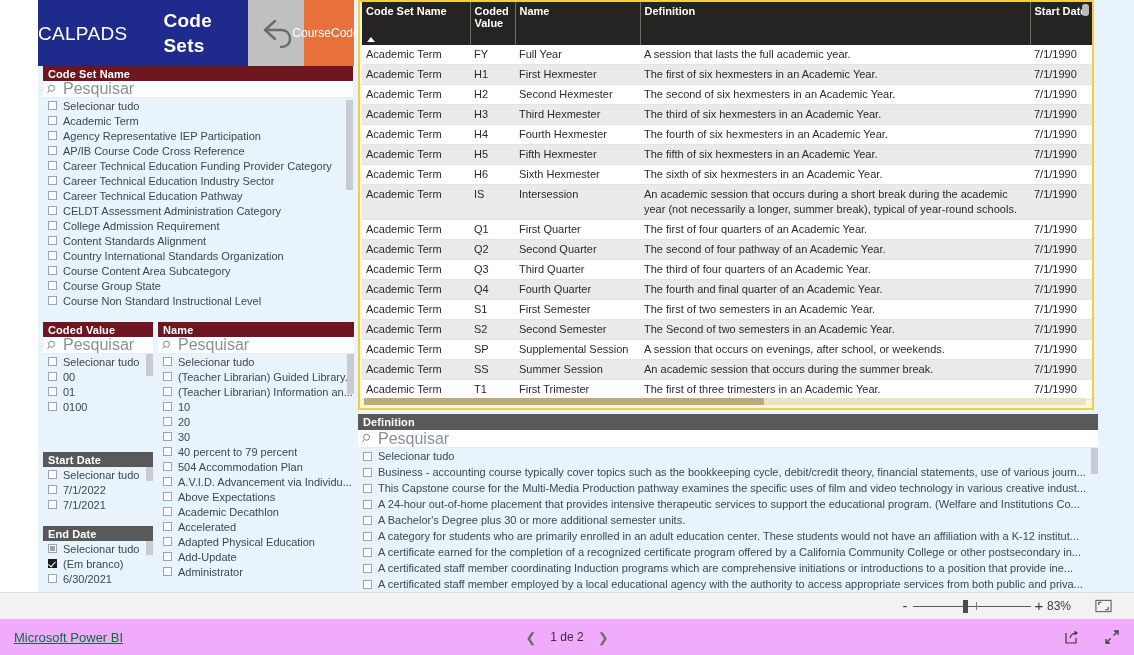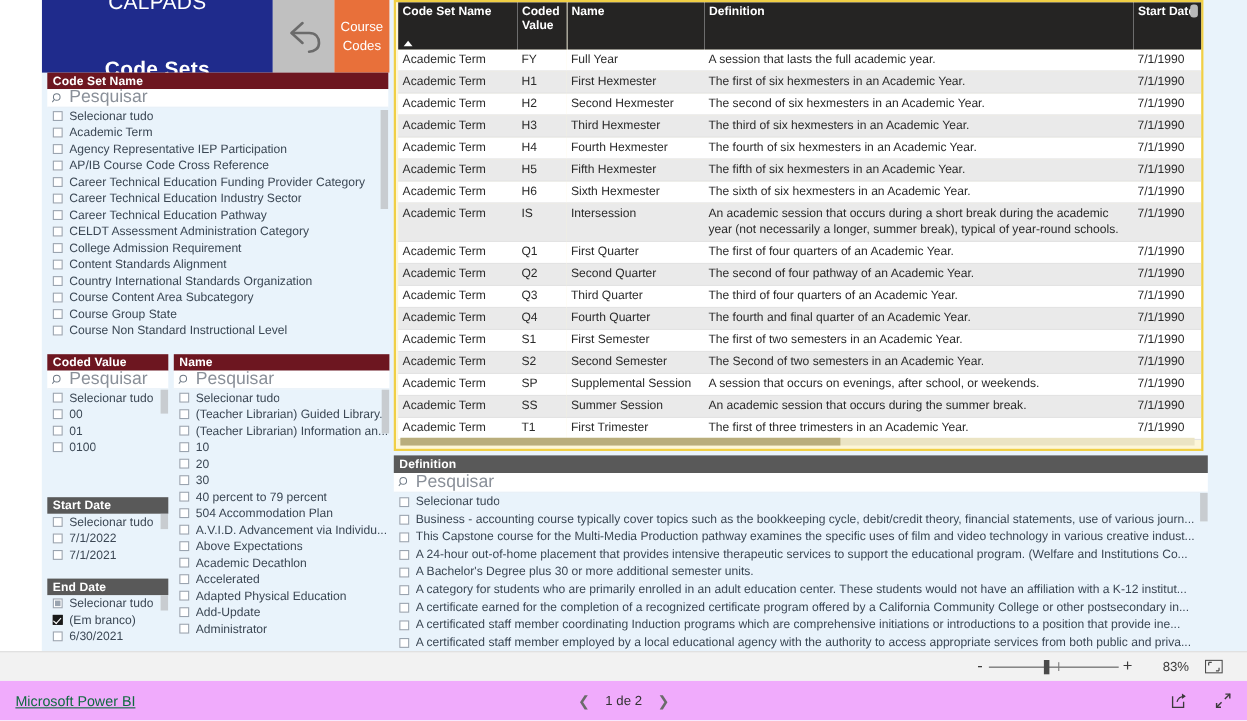--- a/index.html
+++ b/index.html
@@ -22,40 +22,40 @@
     left: 38px; top: 0; width: 1096px; height: 592px;
     background: #e9f3fb;
     overflow: hidden;
   }
 
   
   .banner {
     position: absolute; left: 0; top: 0;
     width: 210px; height: 66px;
     background: #1f2b8c;
-    display: flex; flex-direction: column;
+    display: flex; flex-direction: row;
     align-items: center; justify-content: center;
     color: #ffffff;
     gap: 36px;
   }
   .banner .t1 { font-size: 19px; line-height: 25px; letter-spacing: .3px; }
   .banner .t2 { font-size: 19px; line-height: 25px; font-weight: bold; letter-spacing: .3px; }
 
   .backbtn {
     position: absolute; left: 210px; top: 0;
     width: 56px; height: 66px;
     background: #c0c0c0;
     display: flex; align-items: center; justify-content: center;
     cursor: pointer;
   }
   .coursebtn {
     position: absolute; left: 266px; top: 0;
     width: 50px; height: 66px;
     background: #e8703a;
-    display: flex; flex-direction: column;
+    display: flex; 
     align-items: center; justify-content: center;
     color: #fff; font-size: 12px; line-height: 17px;
     cursor: pointer;
   }
 
   
   .slicer { position: absolute; }
   .slicer-head {
     color: #ffffff; font-size: 11px; font-weight: bold;
     padding: 2px 4px 2px 5px; line-height: 13px;
@@ -194,21 +194,21 @@
   }
   .zoomline { width: 118px; height: 1px; background: #5a5a5a; }
   .zoomthumb {
     position: absolute; left: 50px; top: 0px;
     width: 5px; height: 13px; background: #4a4a4a;
   }
   .zoomtick {
     position: absolute; left: 63px; top: 2px;
     width: 1px; height: 8px; background: #7a7a7a;
   }
-  .zoompct { font-size: 12px; color: #3b3b3b; margin-left: 14px; width: 34px; text-align: right; }
+  .zoompct { font-size: 12px; color: #3b3b3b; width: 34px; }
   .fitbtn { margin-left: 14px; margin-right: 8px; cursor: pointer; display: flex; }
 
   
   #footer {
     position: absolute; left: 0; top: 619px;
     width: 1134px; height: 36px;
     background: #f0abfc;
     display: flex; align-items: center;
   }
   #footer .pbi-link {

